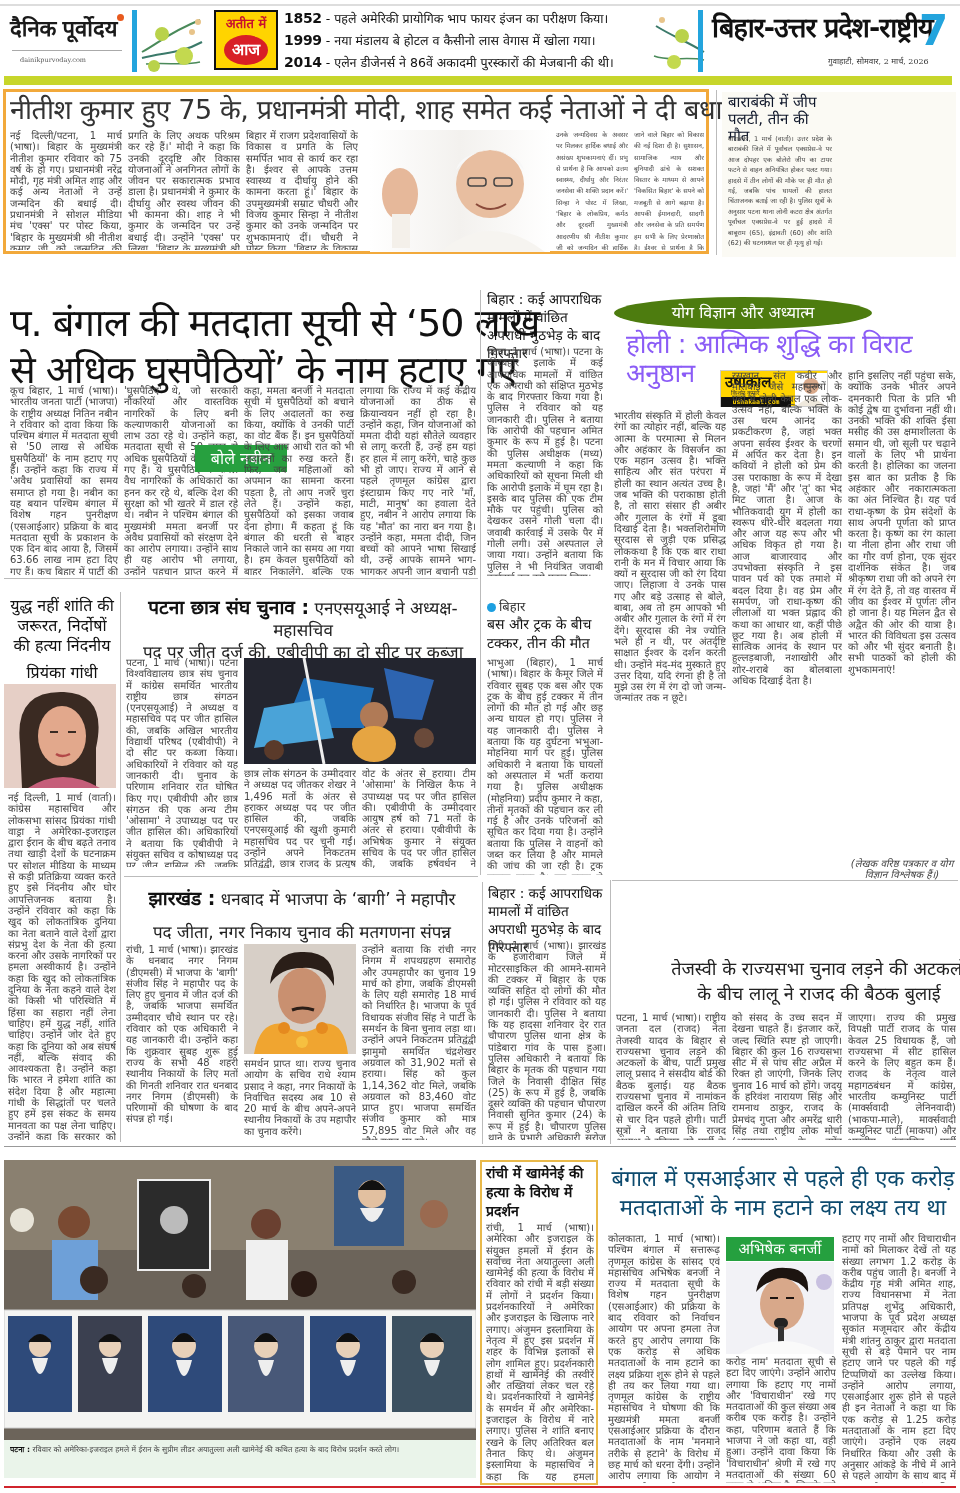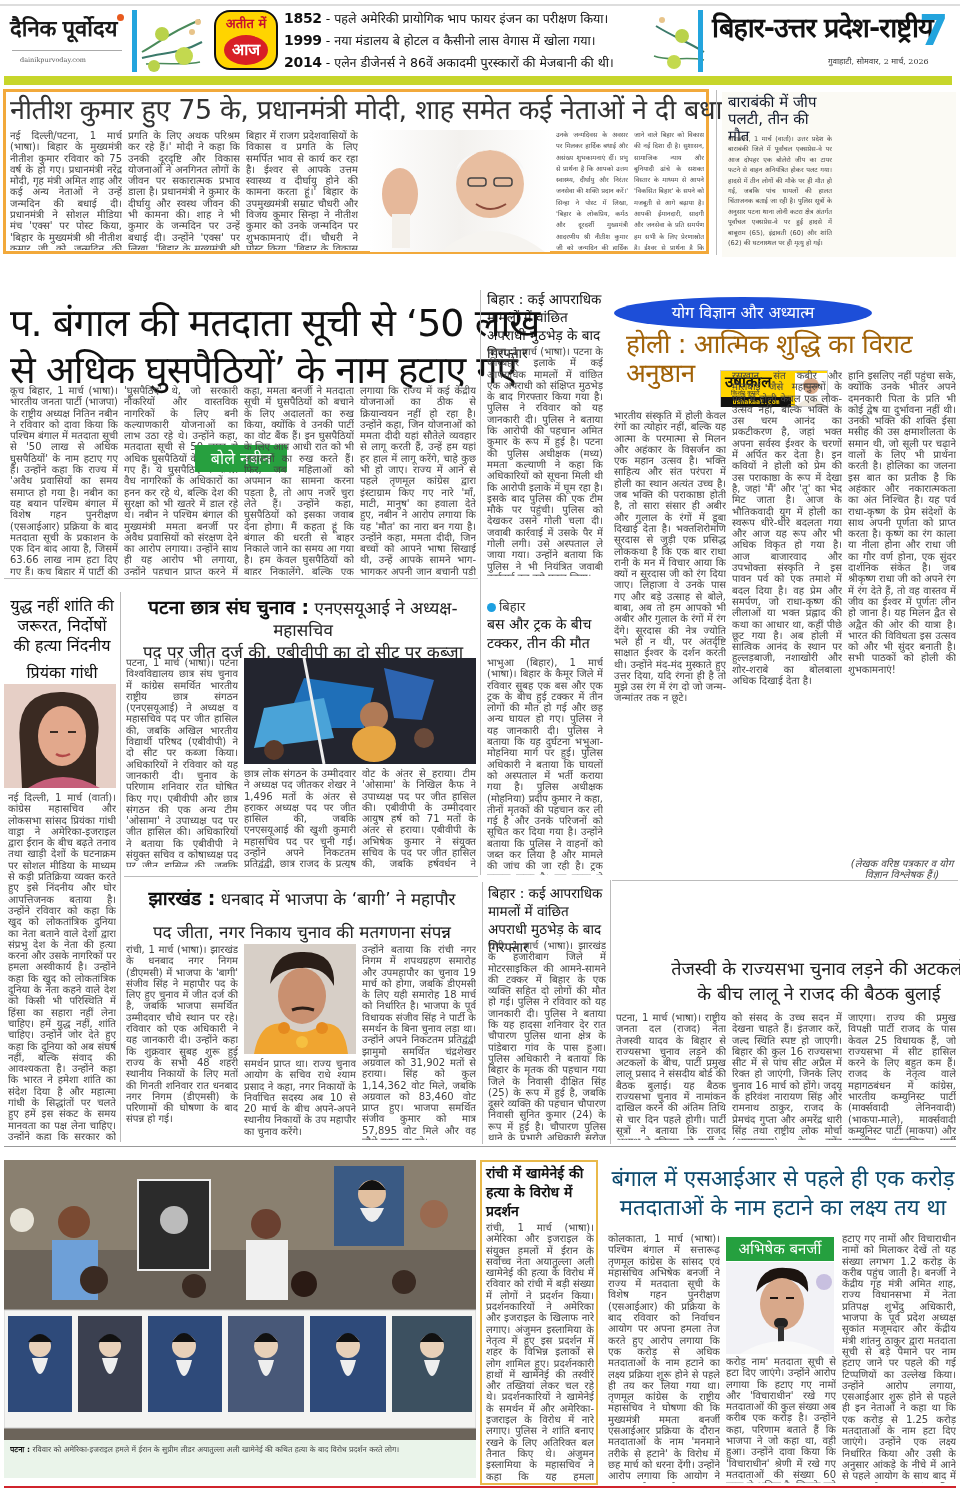--- a/index.html
+++ b/index.html
@@ -12,38 +12,38 @@
 .rule{position:absolute;background:#bbb}
 .photo{position:absolute;overflow:hidden}
 
 #topline{left:0;top:4px;width:960px;height:2px;background:#ddd}
 #greenbar{left:4px;top:76px;width:948px;height:9px;background:#c7d62b}
 #logo{left:10px;top:12px;font-size:22px;font-weight:bold;color:#1a1a1a;font-family:Liberation Sans, sans-serif}
 #logo-dot{display:inline-block;width:7px;height:7px;border-radius:50%;background:#e85a1e;vertical-align:top;margin-top:2px}
 #logo-url{left:20px;top:56px;font-size:6.5px;color:#555;font-family:"DejaVu Serif",serif}
 #logo-sep{left:12px;top:50px;width:110px;height:1px;background:#aaa}
 .bluebar{position:absolute;width:5px;background:#23a4dd}
-#aaj-box{left:214px;top:10px;width:64px;height:60px;border:2px solid #111;background:#ffd400;border-radius:16px}
+#aaj-box{left:214px;top:10px;width:64px;height:60px;border:2px solid #111;background:#ffd400;border-radius:0}
 #aaj-top{position:absolute;left:0;top:2px;width:100%;text-align:center;font-size:13px;font-weight:bold;color:#c8102e;font-family:"DejaVu Sans",sans-serif}
 #aaj-bot{position:absolute;left:8px;top:23px;width:44px;height:30px;background:#d81f26;border-radius:50%;color:#fff;text-align:center;line-height:30px;font-size:16px;font-weight:bold;font-family:"DejaVu Sans",sans-serif}
 .hist{left:284px;font-family:"DejaVu Sans",sans-serif;font-size:12.5px;color:#111;white-space:nowrap}
 .hist b{font-size:14px;font-weight:bold;letter-spacing:-0.3px}
 #sec-title{left:712px;top:8px;font-size:27px;font-weight:bold;color:#111;font-family:"DejaVu Sans",sans-serif;letter-spacing:-1px}
 #page-no{left:919px;top:6px;font-size:42px;font-weight:bold;color:#23a4dd;font-family:"DejaVu Sans",sans-serif}
 #dateline{left:828px;top:55px;font-size:8px;color:#333}
 .vine{position:absolute}
 
 #lead-box{left:3px;top:89px;width:706px;height:165px;border:3px solid #f2a93b;border-top-width:3px}
 #lead-hd{left:10px;top:95px;font-size:27px;color:#333;letter-spacing:-0.4px}
 
 #bengal-hd{left:10px;top:300px;font-size:38px;color:#111;line-height:47px;letter-spacing:-1px}
 #bolenaveen{left:195px;top:445px;width:92px;height:27px;background:#27a03f;color:#fff;font-size:16px;text-align:center;line-height:27px;font-family:"DejaVu Sans",sans-serif}
 
-#yoga-pill{left:614px;top:297px;width:258px;height:32px;background:#1d4ed8;border-radius:50%;color:#fff;text-align:center;font-size:16px;line-height:32px;font-family:"DejaVu Sans",sans-serif}
-#holi-hd{left:626px;top:330px;font-size:26px;color:#a16207;letter-spacing:-0.5px}
+#yoga-pill{left:614px;top:297px;width:258px;height:32px;background:#4d7c0f;border-radius:50%;color:#fff;text-align:center;font-size:16px;line-height:32px;font-family:"DejaVu Sans",sans-serif}
+#holi-hd{left:626px;top:330px;font-size:26px;color:#8b5cf6;letter-spacing:-0.5px}
 #usha-box{left:720px;top:370px;width:108px;height:37px;background:#ffd400;border:1px solid #ccc}
 #usha-t{position:absolute;left:4px;top:0px;font-size:15px;font-weight:bold;color:#111;font-family:"DejaVu Sans",sans-serif}
 #usha-a{position:absolute;left:10px;top:18px;font-size:6px;color:#333}
 #usha-u{position:absolute;left:0;top:26px;width:70px;height:10px;background:#111;color:#ffd400;font-size:6.5px;text-align:center;line-height:10px;font-family:"DejaVu Sans Mono",monospace;font-weight:bold}
 #bihar-dot{display:inline-block;width:9px;height:9px;border-radius:50%;background:#1d9fe0;margin-right:3px;vertical-align:middle}
 #khamenei-box{left:480px;top:1160px;width:118px;height:325px;border:2px solid #e9b94a}
 #abhishek-tag{left:726px;top:1237px;width:108px;height:24px;background:#25a03f;color:#fff;text-align:center;font-size:15px;line-height:24px;font-family:"DejaVu Sans",sans-serif}
 #caption-box{left:4px;top:1440px;width:472px;height:38px;background:#eaf4ea}
 #bottom-red{left:4px;top:1486px;width:952px;height:2px;background:#d0242c}
 </style>

